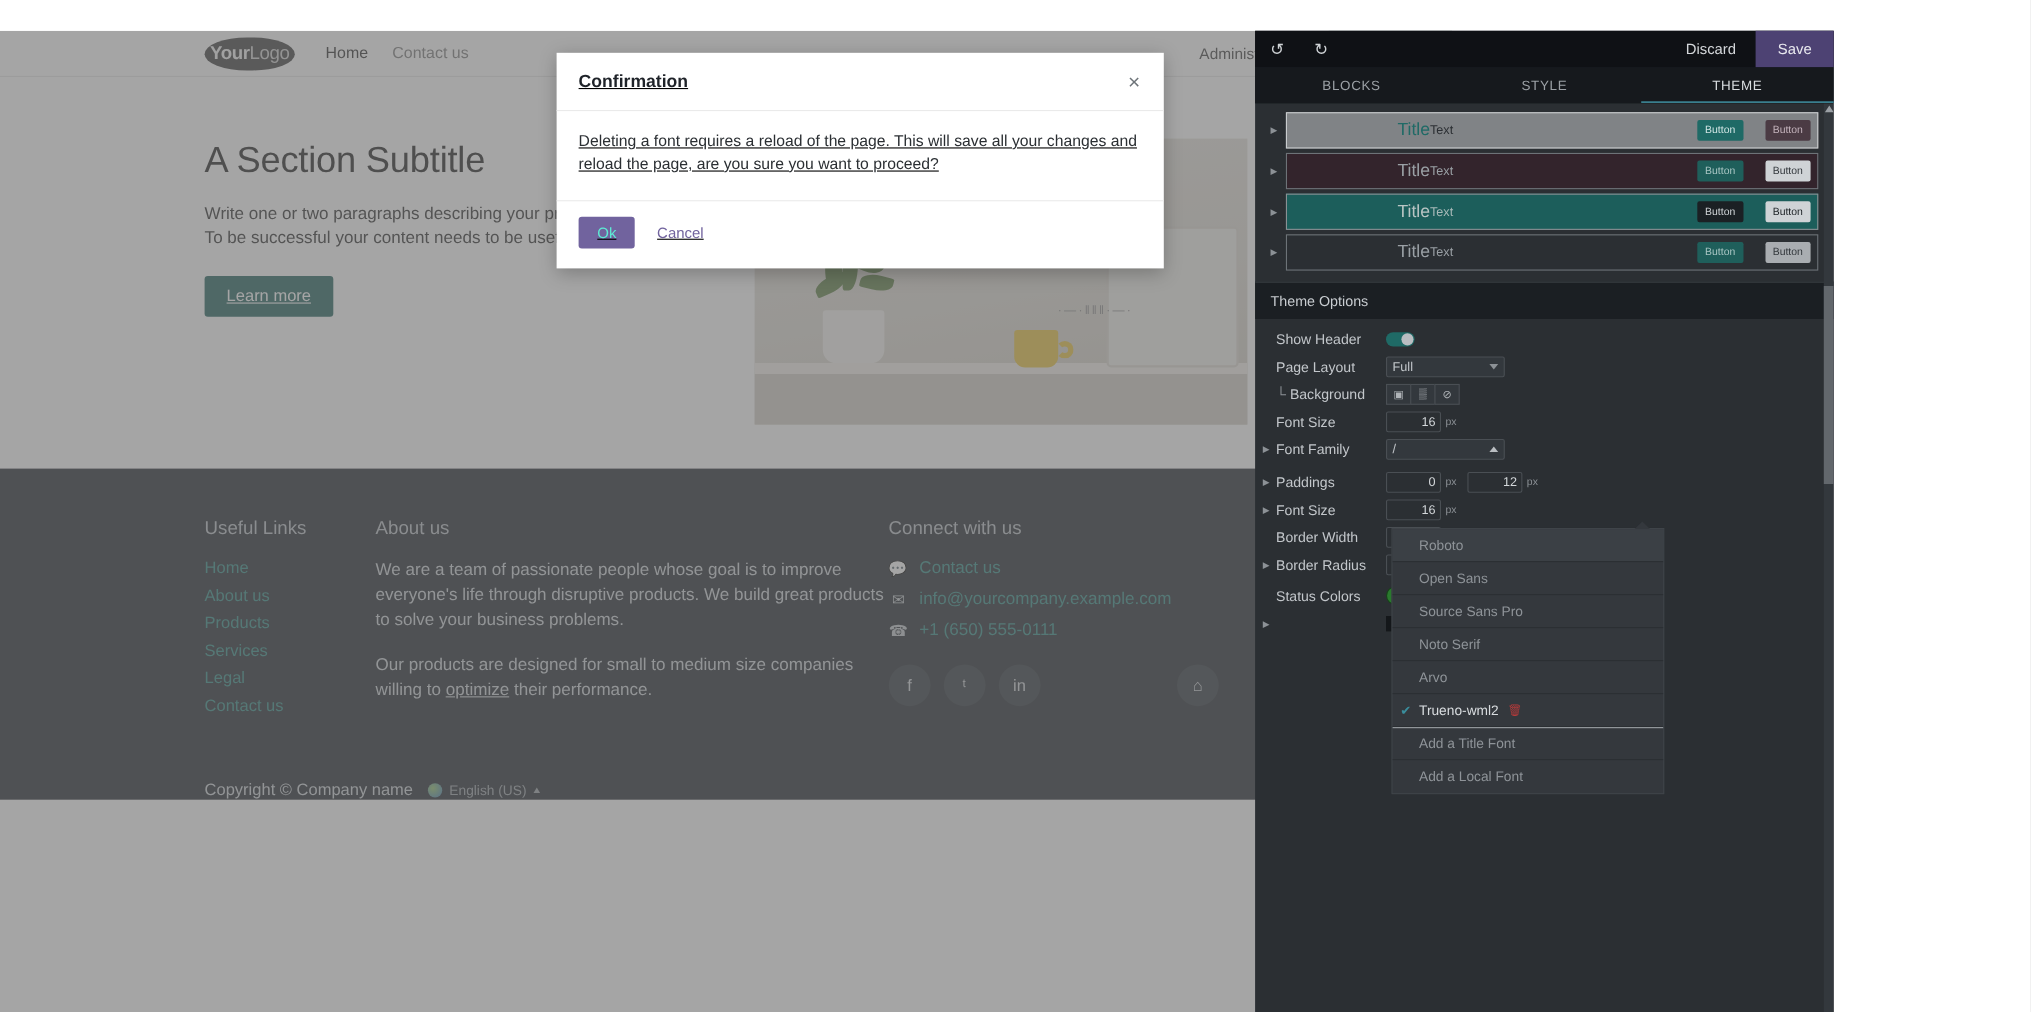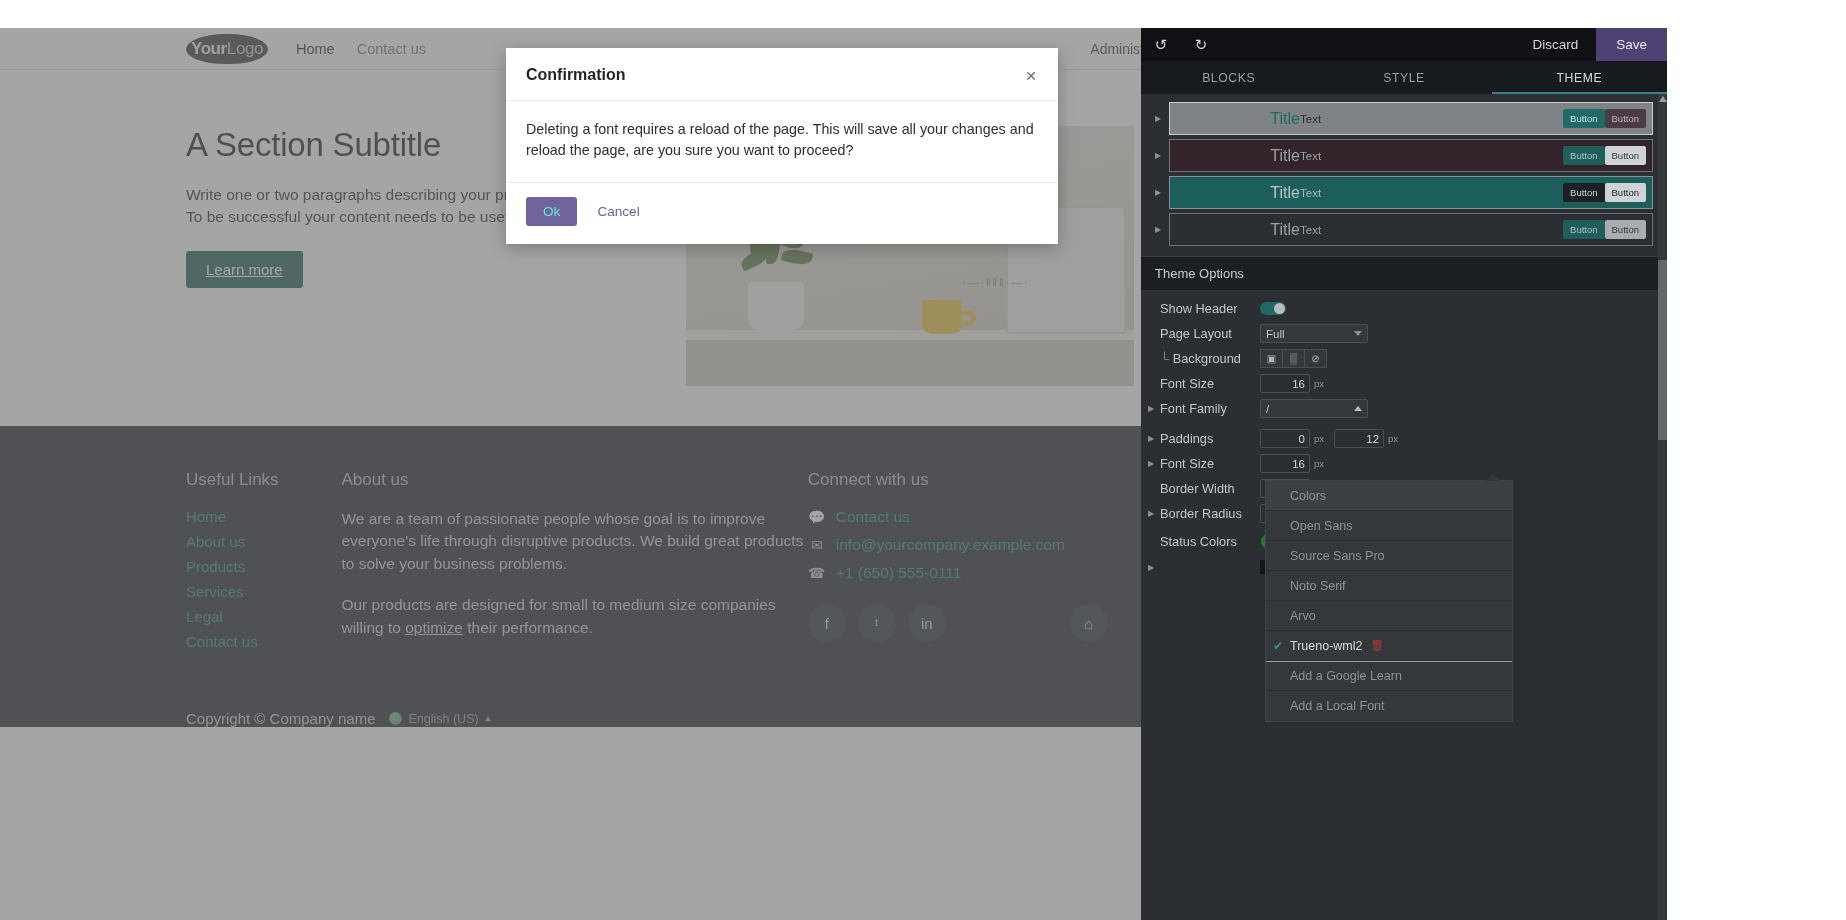--- a/index.html
+++ b/index.html
@@ -137,20 +137,21 @@
     z-index: 40;
   }
 
   
   .modal {
     position: absolute; left: 506px; top: 20px;
     width: 552px;
     background: #ffffff;
     box-shadow: 0 4px 16px rgba(0,0,0,0.25);
     z-index: 60;
+    text-decoration: underline;
   }
   .modal-head {
     position: relative;
     padding: 18px 20px 16px 20px;
     border-bottom: 1px solid #eaeaea;
   }
   .modal-title { font-size: 16px; font-weight: 700; color: #1f2329; }
   .modal-x {
     position: absolute; right: 14px; top: 14px;
     width: 26px; height: 26px;
@@ -237,21 +238,21 @@
   }
   .card {
     flex: 1; height: 33px;
     display: flex; align-items: center;
     border: 1px solid #6d7378;
     padding: 0 6px 0 10px;
     gap: 0;
   }
   .card .c-title { font-size: 16px; flex: 0 0 120px; text-align: right; }
   .card .c-text { font-size: 11.5px; flex: 1; }
-  .card .c-btns { display: flex; gap: 0; }
+  .card .c-btns { display: flex; gap: 20px; }
   .card .c-btn {
     font-size: 9.5px; padding: 4px 7px; border-radius: 2px;
   }
   
   .card.v1 { background: #808386; border-color: #c9ccce; }
   .card.v1 .c-title { color: #1f6a66; }
   .card.v1 .c-text { color: #2b2f33; }
   .card.v1 .c-btn.p { background: #1f6a66; color: #cfe4e3; }
   .card.v1 .c-btn.s { background: #4b3b44; color: #c3b2bb; }
   
@@ -690,41 +691,41 @@
               <span class="gsw" style="background:#b0b4b8"></span>
               <span class="gsw" style="background:#d3d7da"></span>
               <span class="gsw" style="background:#eef0f1"></span>
             </span>
           </span>
         </div>
       </div>
 
       <div class="fdd">
         <div class="fitem hl">
-            <span>Colors</span>
+            <span>Roboto</span>
           </div>
         <div class="fitem">
             <span>Open Sans</span>
           </div>
         <div class="fitem">
             <span>Source Sans Pro</span>
           </div>
         <div class="fitem">
             <span>Noto Serif</span>
           </div>
         <div class="fitem">
             <span>Arvo</span>
           </div>
         <div class="fitem sel">
           <span class="chk">✔</span>
           <span>Trueno-wml2</span>
           <span class="trash">🗑</span>
         </div>
         <div class="fitem divtop">
-            <span>Add a Google Learn</span>
+            <span>Add a Title Font</span>
           </div>
         <div class="fitem">
             <span>Add a Local Font</span>
           </div>
       </div>
 
       <div class="scroll-track">
         <span class="scroll-arrow-up"></span>
         <span class="scroll-thumb"></span>
       </div>

